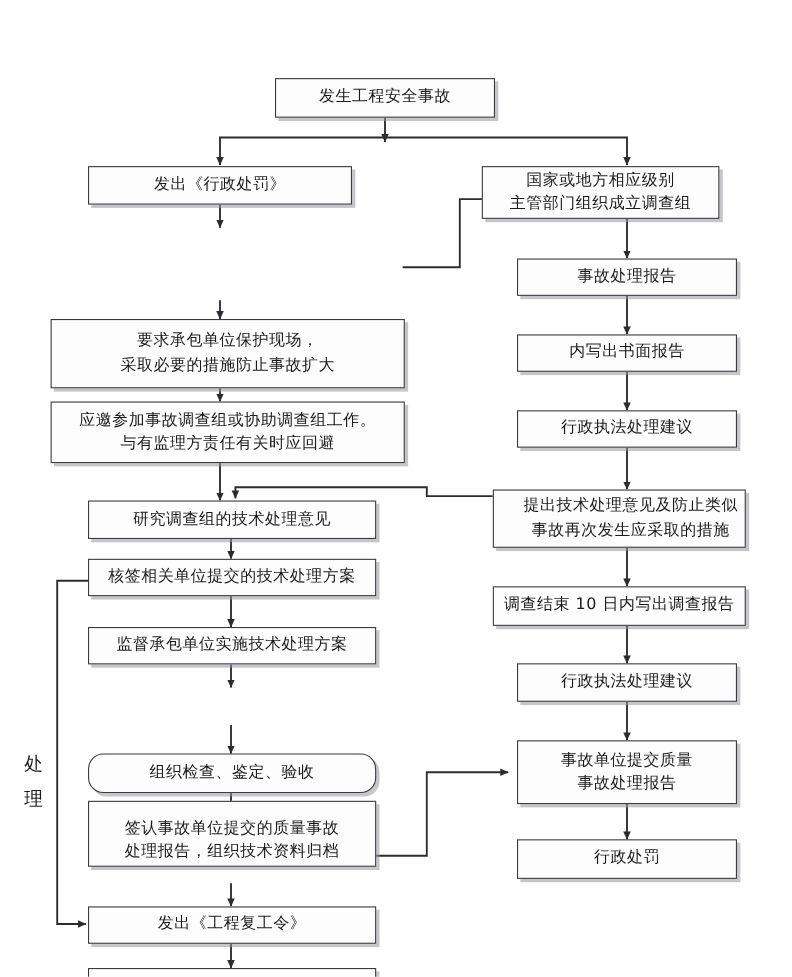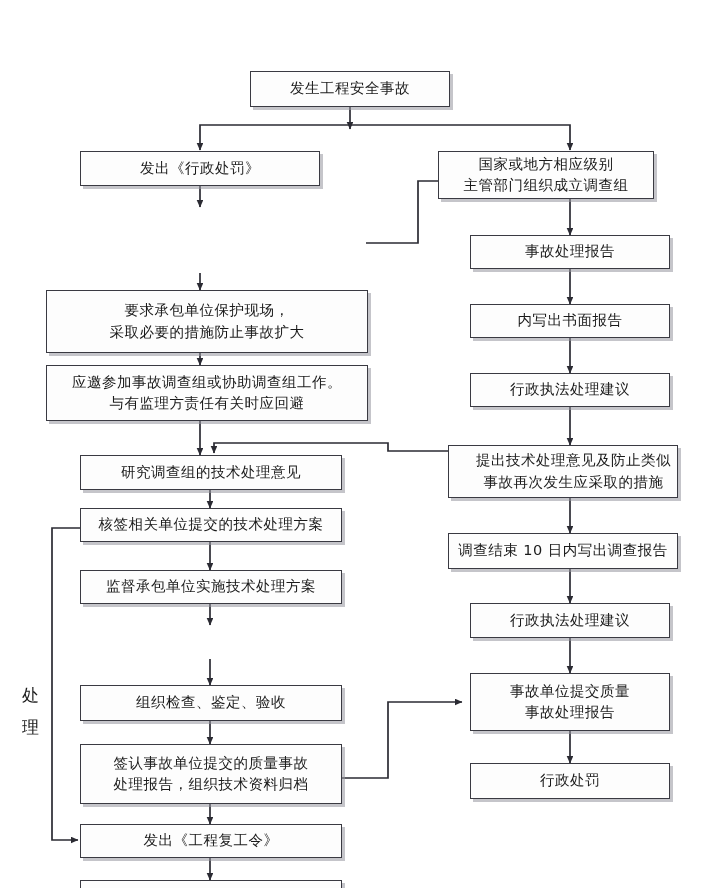--- a/index.html
+++ b/index.html
@@ -118,25 +118,25 @@
 
   <div class="node" style="left:80px;top:461px;width:262px;height:34px;">
     <span class="txt">核签相关单位提交的技术处理方案</span>
   </div>
 
   <div class="node" style="left:80px;top:523px;width:262px;height:34px;">
     <span class="txt">监督承包单位实施技术处理方案</span>
   </div>
 
 
-  <div class="node" style="left:80px;top:638px;width:262px;height:36px;">
+  <div class="node" style="left:80px;top:638px;width:262px;height:36px;border-radius:14px;">
     <span class="txt">组织检查、鉴定、验收</span>
   </div>
 
-  <div class="node" style="left:80px;top:697px;width:262px;height:60px;">
+  <div class="node" style="left:80px;top:681px;width:262px;height:60px;align-items:flex-end;">
     <span class="txt">签认事故单位提交的质量事故
 处理报告，组织技术资料归档</span>
   </div>
 
   <div class="node" style="left:80px;top:777px;width:262px;height:34px;">
     <span class="txt">发出《工程复工令》</span>
   </div>
 
   <div class="node" style="left:80px;top:833px;width:262px;height:35px;">
     <span class="txt">继续施工</span>

